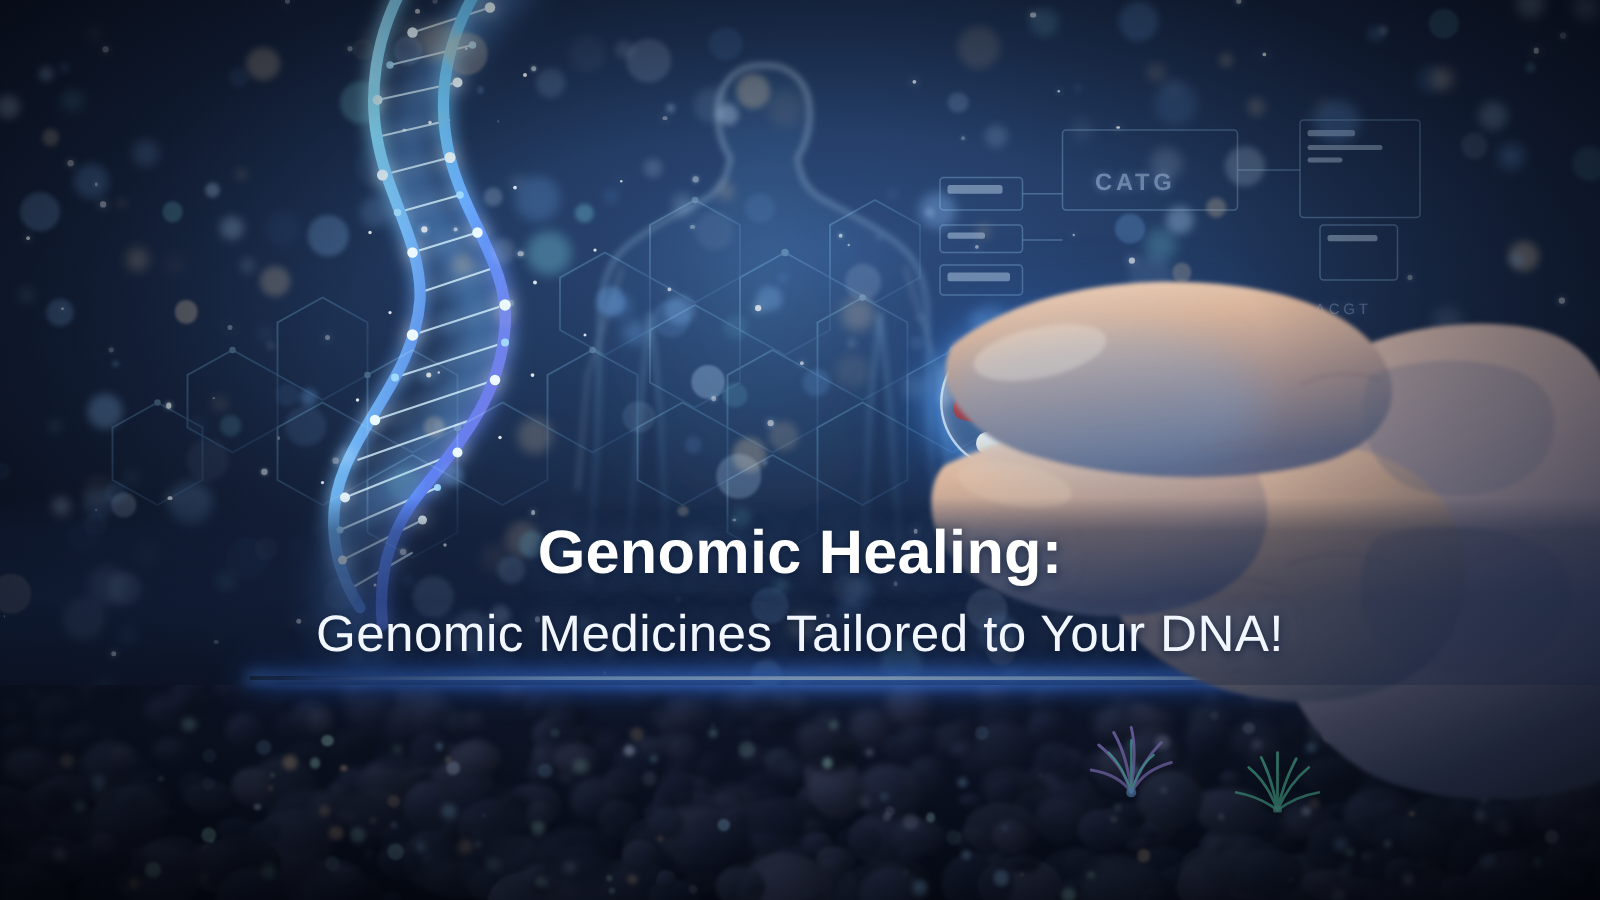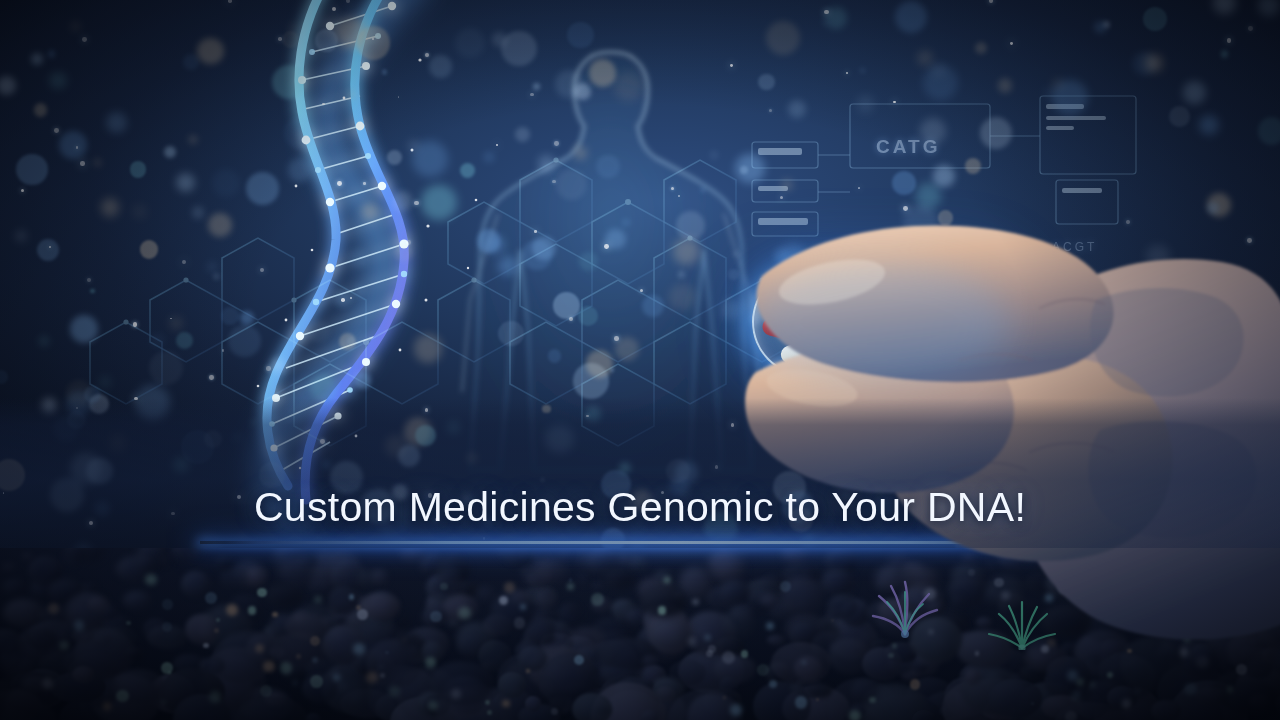--- a/index.html
+++ b/index.html
@@ -1435,15 +1435,16 @@
       <ellipse cx="832" cy="282" rx="54" ry="20" fill="#f7e0c9" opacity=".45" transform="rotate(-12 832 282)"></ellipse>
       <ellipse cx="812" cy="388" rx="46" ry="17" fill="#e7cdb6" opacity=".32" transform="rotate(10 812 388)"></ellipse>
     </g>
 
     <ellipse cx="880" cy="322" rx="130" ry="62" fill="#66b4ff" opacity=".20" style="filter:blur(16px)"></ellipse>
   </svg>
 
   <div class="layer" id="bg-vignette"></div>
 
   <div id="text-band"></div>
-  <div id="subtitle">Custom Medicines Genomic to Your DNA!</div>
+  <div id="title">Genomic Healing:</div>
+  <div id="subtitle">Genomic Medicines Tailored to Your DNA!</div>
 
 </div>
 
 </body></html>

